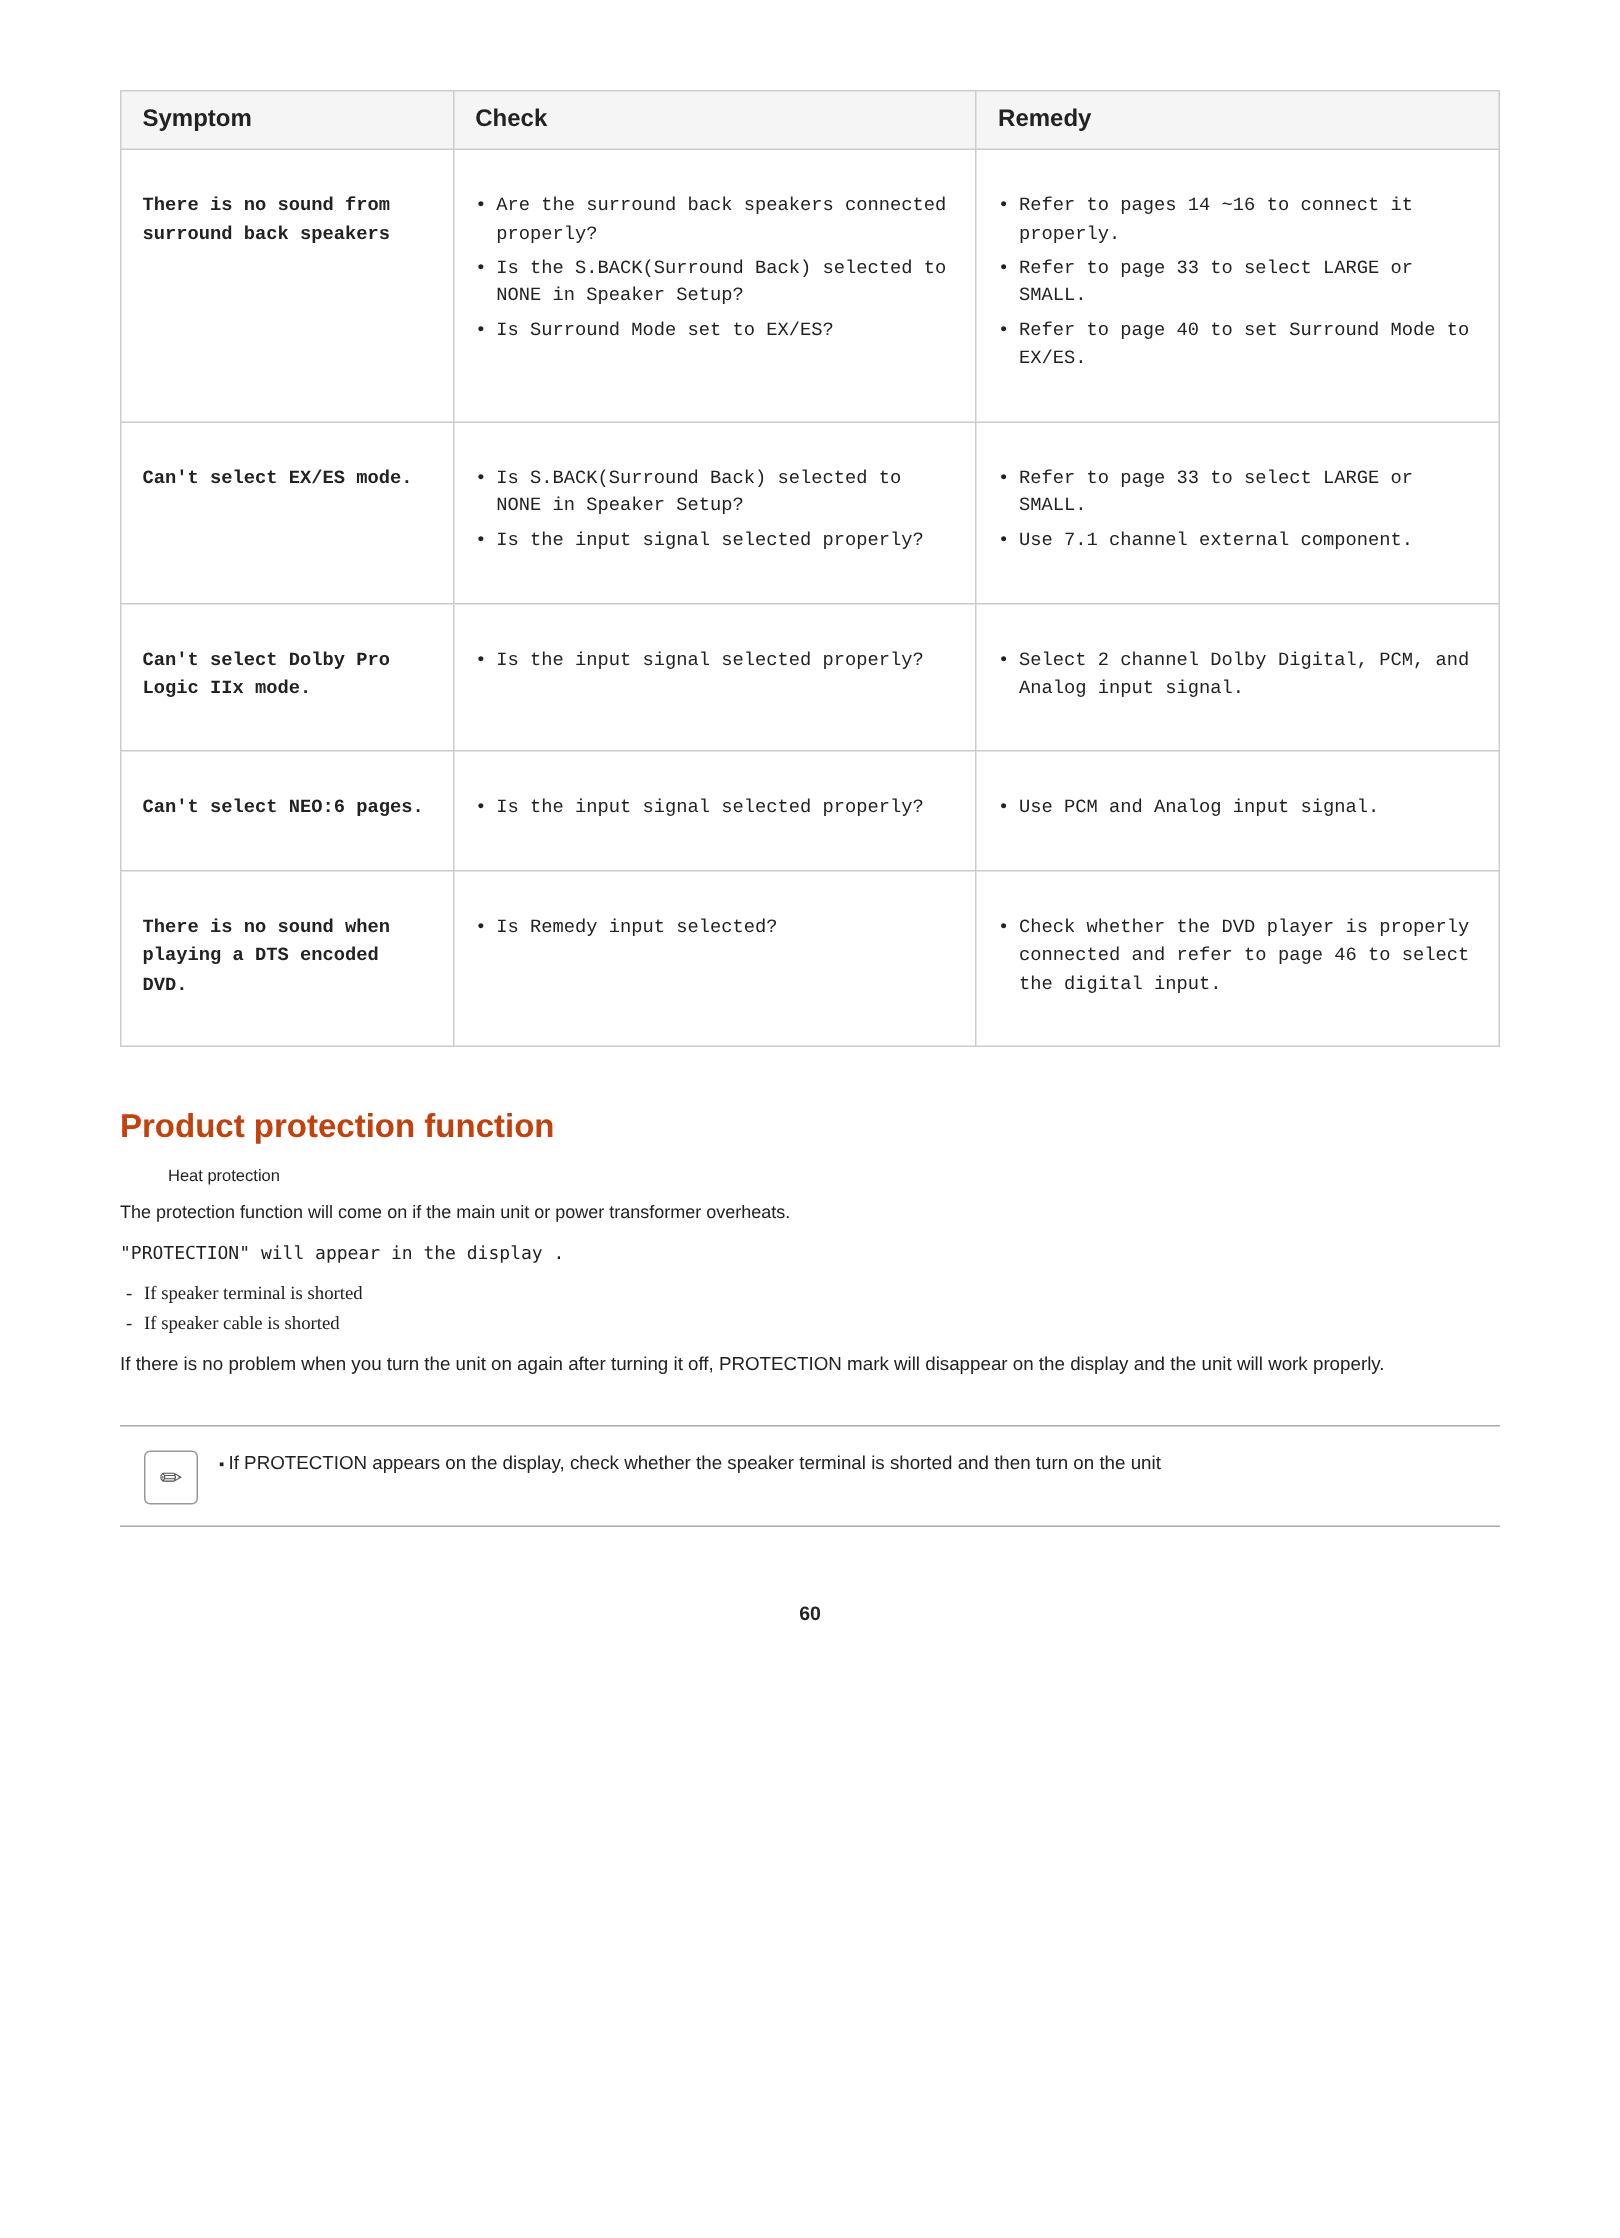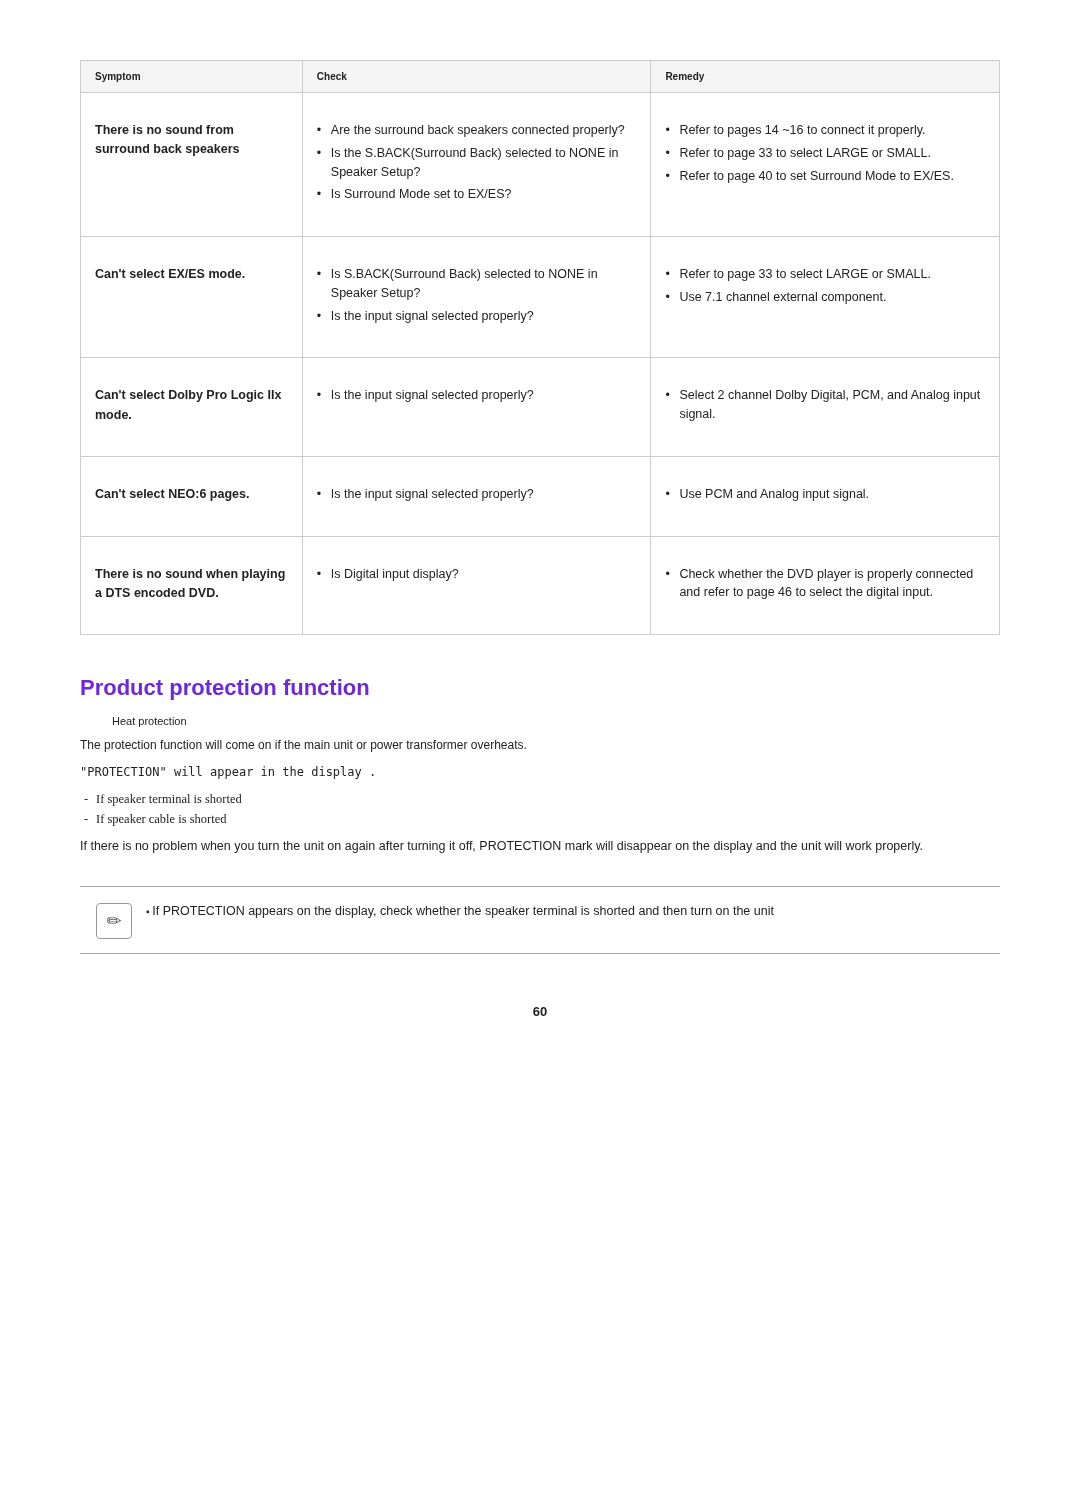--- a/index.html
+++ b/index.html
@@ -24,29 +24,30 @@
       border-collapse: collapse;
       margin-bottom: 40px;
     }
 
     .troubleshoot-table th {
       background: #f5f5f5;
       border: 1px solid #ccc;
       padding: 10px 14px;
       text-align: left;
       font-weight: bold;
-      font-size: 10px;
+      font-size: 16px;
     }
 
     .troubleshoot-table td {
       border: 1px solid #ccc;
       padding: 28px 14px;
       vertical-align: top;
       font-size: 12.5px;
       line-height: 1.55;
+      font-family: Liberation Mono, monospace;
     }
 
     .troubleshoot-table td.symptom-col {
       font-weight: bold;
       font-size: 12.5px;
       width: 210px;
     }
 
     .troubleshoot-table td.check-col {
       width: 330px;
@@ -73,21 +74,21 @@
       content: "•";
       position: absolute;
       left: 0;
     }
 
     
     .section-title {
       font-size: 22px;
       font-weight: bold;
       margin-bottom: 14px;
-      color: #6d28d9;
+      color: #c2410c;
     }
 
     .subsection-title {
       font-size: 11px;
       font-weight: normal;
       margin-bottom: 8px;
       padding-left: 32px;
     }
 
     .protection-content {
@@ -236,21 +237,21 @@
         <td class="remedy-col">
           <ul>
             <li>Use PCM and Analog input signal.</li>
           </ul>
         </td>
       </tr>
       <tr>
         <td class="symptom-col">There is no sound when playing a DTS encoded DVD.</td>
         <td class="check-col">
           <ul>
-            <li>Is Digital input display?</li>
+            <li>Is Remedy input selected?</li>
           </ul>
         </td>
         <td class="remedy-col">
           <ul>
             <li>Check whether the DVD player is properly connected and refer to page 46 to select the digital input.</li>
           </ul>
         </td>
       </tr>
     </tbody>
 </table>

